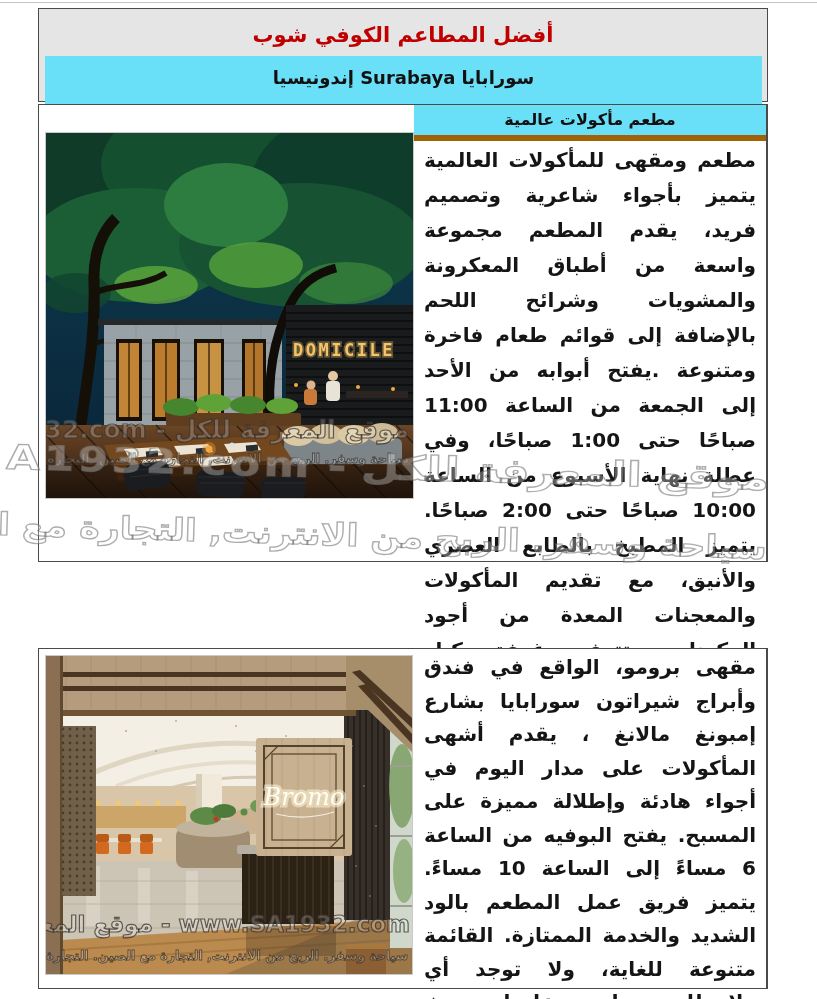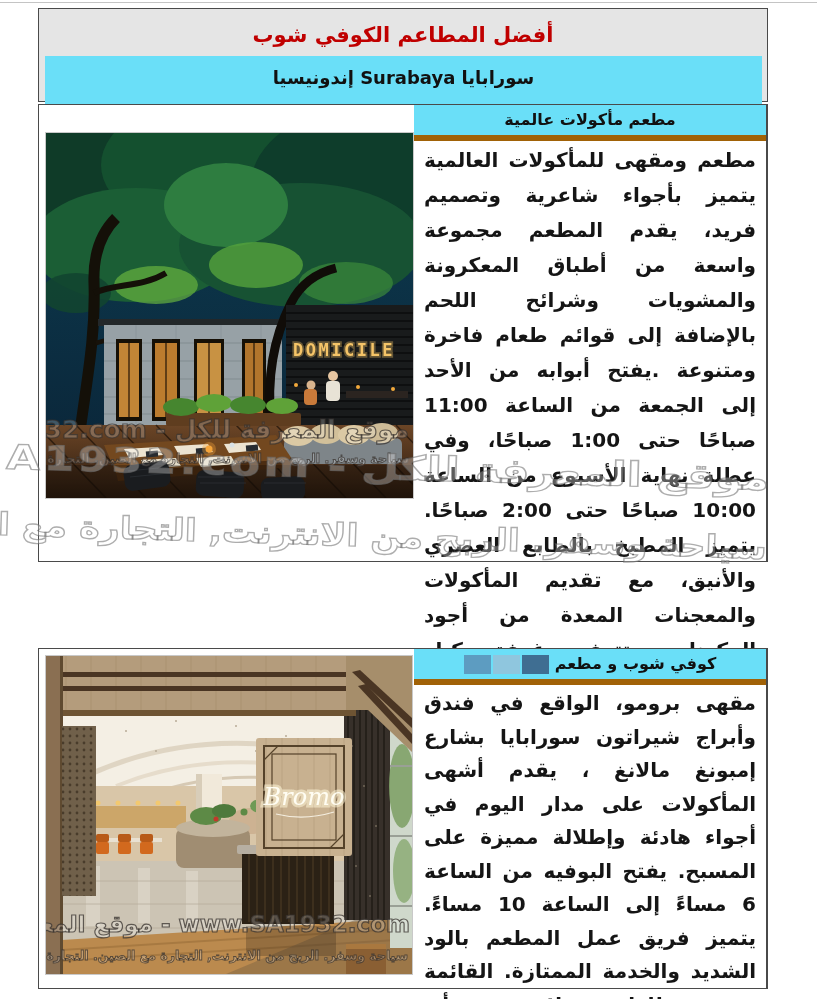--- a/index.html
+++ b/index.html
@@ -285,28 +285,20 @@
           <rect x="0" y="0" width="16" height="318" fill="#8a6f52"></rect>
           <rect x="14" y="0" width="3" height="318" fill="#5f4a30"></rect>
           <rect x="16" y="70" width="34" height="170" fill="#70604a"></rect>
           <rect x="16" y="70" width="34" height="170" fill="url(#mesh)"></rect>
         </svg>
         <div class="wm wm-on-photo wm-img2a">www.SA1932.com - موقع المعرفة للكل</div>
         <div class="wm wm-on-photo wm-img2b">سياحة وسفر. الربح من الانترنت, التجارة مع الصين. التجارة والأعمال</div>
       </div>
     </div>
     <div class="cell-text">
-      <div class="sec-head">
-        <span>كوفي شوب و مطعم</span>
-        <span class="censor">
-          <span class="c1"></span>
-          <span class="c2"></span>
-          <span class="c3"></span>
-        </span>
-      </div>
       <div class="para">مقهى برومو، الواقع في فندق وأبراج شيراتون سورابايا بشارع إمبونغ مالانغ ، يقدم أشهى المأكولات على مدار اليوم في أجواء هادئة وإطلالة مميزة على المسبح. يفتح البوفيه من الساعة 6 مساءً إلى الساعة 10 مساءً. يتميز فريق عمل المطعم بالود الشديد والخدمة الممتازة. القائمة متنوعة للغاية، ولا توجد أي ملاحظات سلبية عليها، حيث تتفوق الأطباق المحلية حتى على تلك المقدمة في المطاعم الشهيرة. السعر للشخص الواحد</div>
 
     </div>
   </div>
 
   <div class="wm wm-page1">موقع المعرفة للكل - www.SA1932.com</div>
   <div class="wm wm-page2">سياحة وسفر. الربح من الانترنت, التجارة مع الصين . التجارة والأعمال</div>
 </div>
 
 </body></html>

